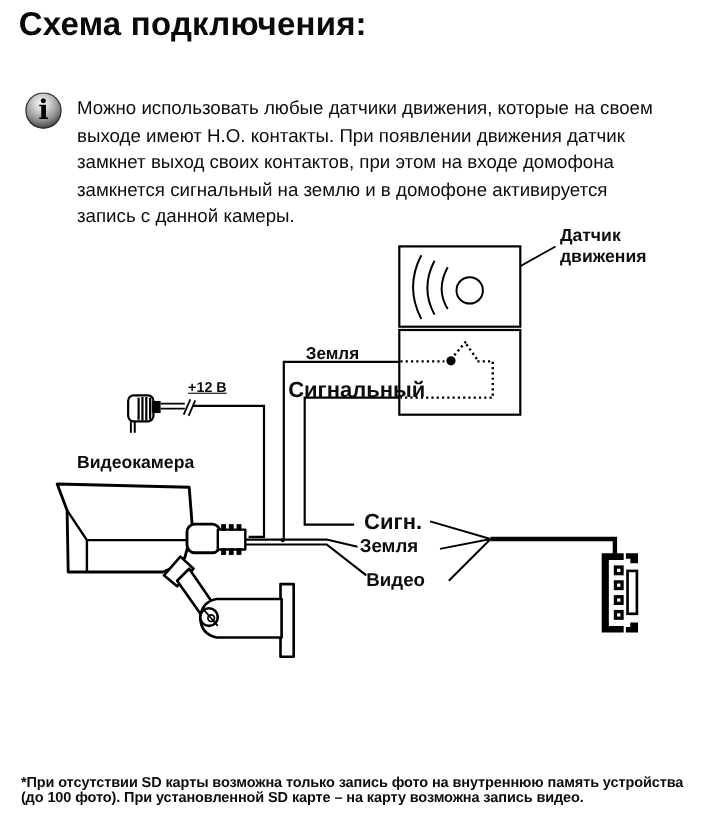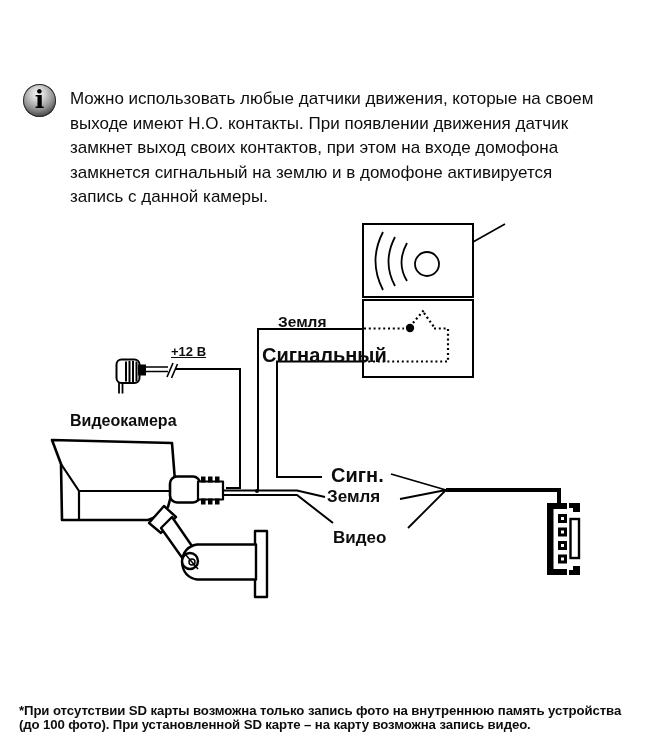--- a/index.html
+++ b/index.html
@@ -14,28 +14,29 @@
   .diagram{position:absolute;left:0;top:0;width:662px;height:750px;}
   .diagram svg{position:absolute;left:0;top:0;}
   .dlabel{position:absolute;font-weight:700;color:#0d0d0d;white-space:pre-line;}
   .lbl-motion-sensor{left:509px;top:206px;font-size:16px;line-height:18.5px;}
   .lbl-sensor-ground{left:278px;top:313px;font-size:15.5px;}
   .lbl-sensor-signal{left:262px;top:344px;font-size:20px;}
   .lbl-power{left:171px;top:344px;font-size:13px;text-decoration:underline;}
   .lbl-camera{left:70px;top:412px;font-size:16px;}
   .lbl-wire-signal{left:331px;top:464px;font-size:20px;}
   .lbl-wire-ground{left:327px;top:487px;font-size:17px;}
-  .lbl-wire-video{left:333px;top:518px;font-size:17px;margin-top:10px;}
+  .lbl-wire-video{left:333px;top:518px;font-size:17px;}
   .footnote{position:absolute;left:19px;top:704px;font-size:13.2px;line-height:14.4px;font-weight:700;color:#0d0d0d;white-space:pre;letter-spacing:-0.1px;}
 </style>
 </head>
 <body>
 
 <div class="page">
 
+  <div class="title">Схема подключения:</div>
 
   <div class="info-icon">
     <span>i</span>
   </div>
   <div class="note-text">Можно использовать любые датчики движения, которые на своем
 выходе имеют Н.О. контакты. При появлении движения датчик
 замкнет выход своих контактов, при этом на входе домофона
 замкнется сигнальный на землю и в домофоне активируется
 запись с данной камеры.</div>
 
@@ -131,20 +132,22 @@
           <rect x="558" y="527.5" width="9" height="9" fill="#000"></rect>
             <rect x="561" y="530.5" width="3" height="3" fill="#fff"></rect>
           <rect x="558" y="541" width="9" height="9" fill="#000"></rect>
             <rect x="561" y="544" width="3" height="3" fill="#fff"></rect>
           <rect x="558" y="554.5" width="9" height="9" fill="#000"></rect>
             <rect x="561" y="557.5" width="3" height="3" fill="#fff"></rect>
         </g>
       </g>
     </svg>
 
+    <div class="dlabel lbl-motion-sensor">Датчик
+движения</div>
     <div class="dlabel lbl-sensor-ground">Земля</div>
     <div class="dlabel lbl-sensor-signal">Сигнальный</div>
     <div class="dlabel lbl-power">+12 В</div>
     <div class="dlabel lbl-camera">Видеокамера</div>
     <div class="dlabel lbl-wire-signal">Сигн.</div>
     <div class="dlabel lbl-wire-ground">Земля</div>
     <div class="dlabel lbl-wire-video">Видео</div>
   </div>
 
   <div class="footnote">*При отсутствии SD карты возможна только запись фото на внутреннюю память устройства

